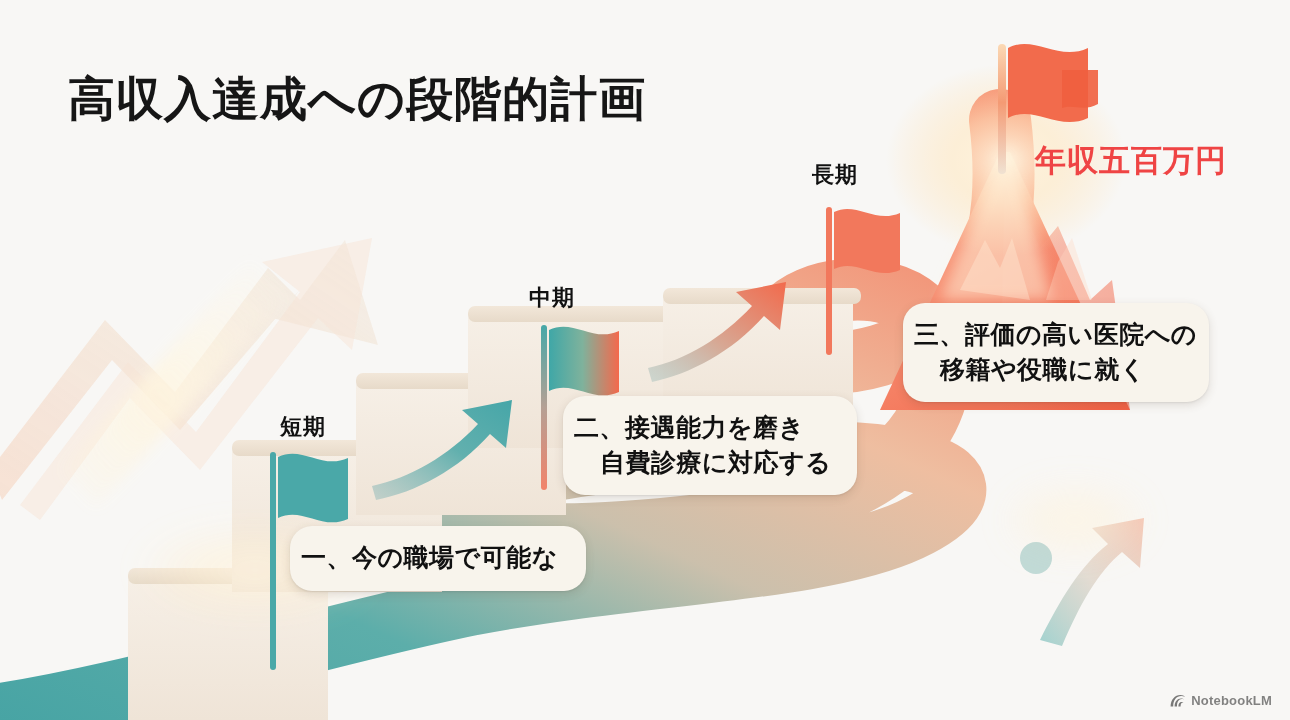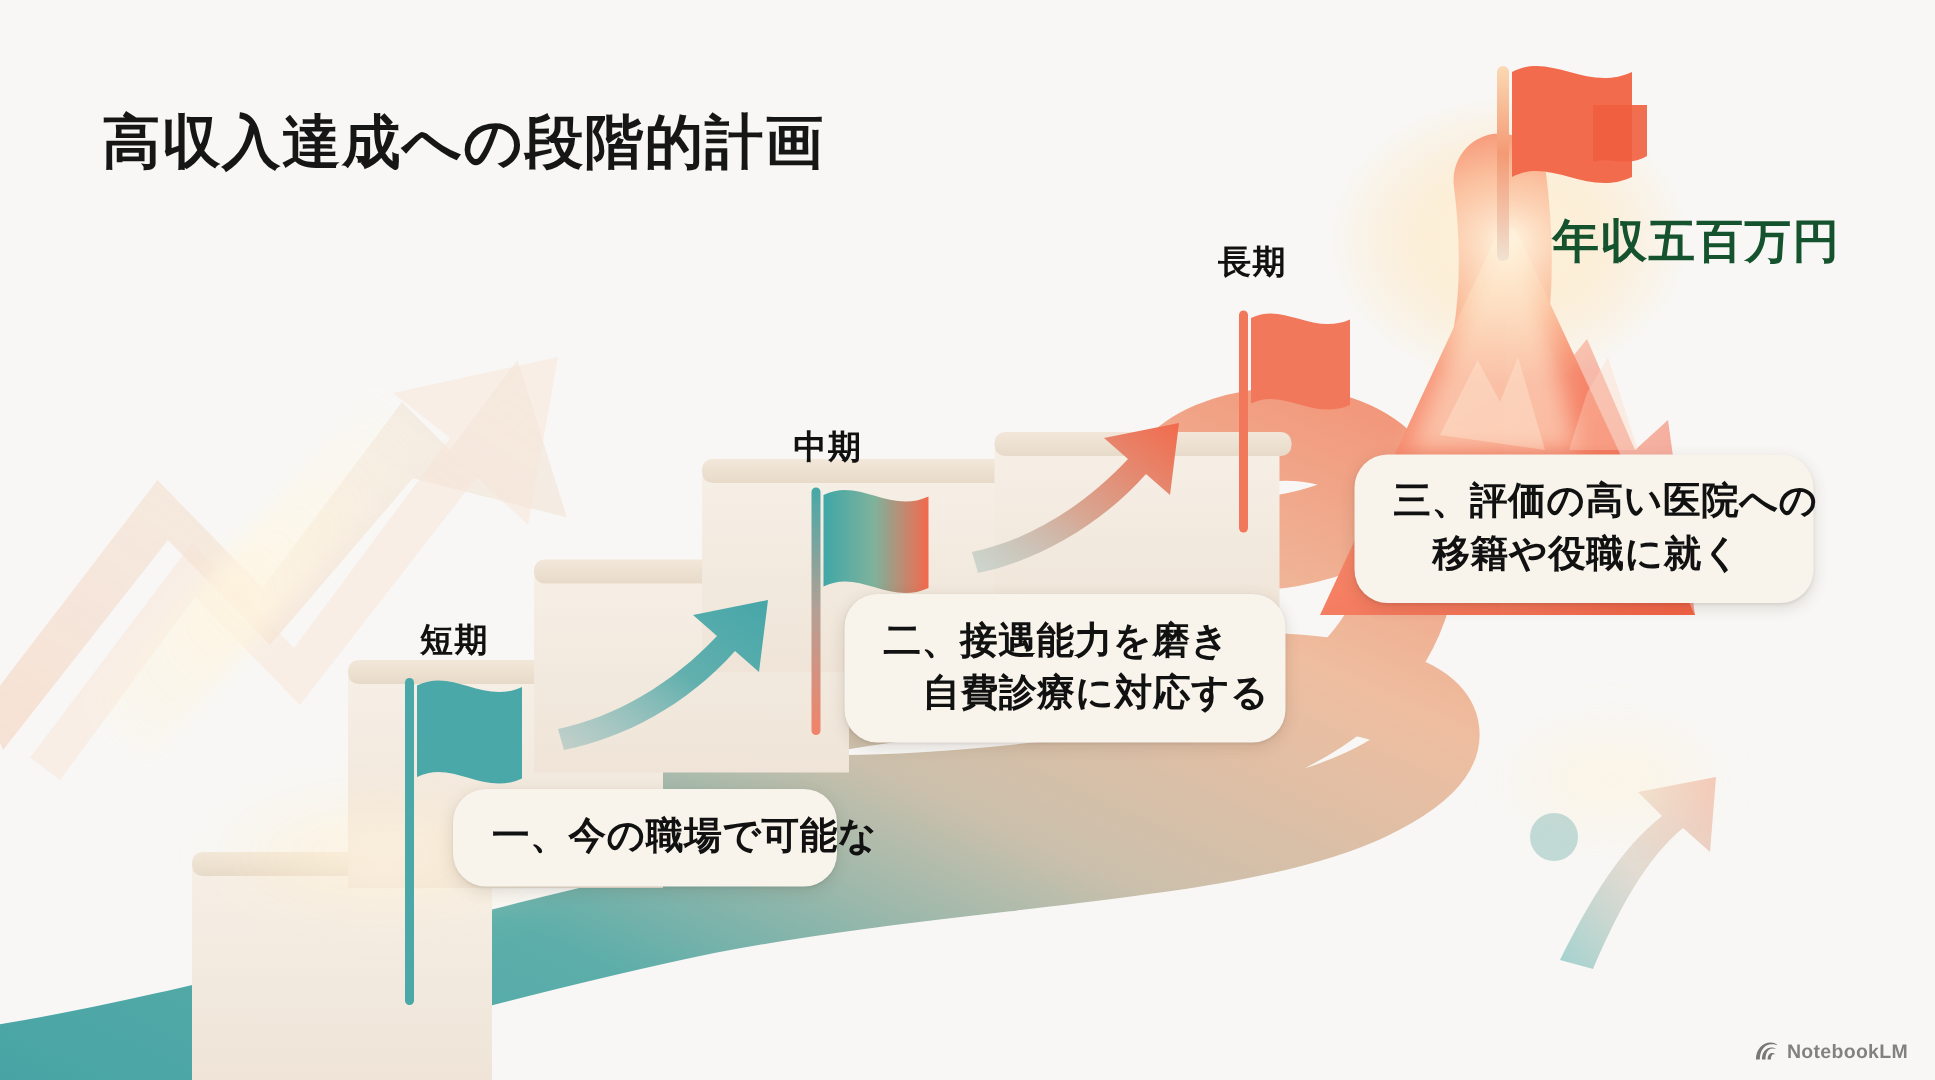--- a/index.html
+++ b/index.html
@@ -9,56 +9,56 @@
     font-family:"Liberation Sans","DejaVu Sans",sans-serif;
     position:relative;
   }
   #stage{position:absolute;inset:0;width:1290px;height:720px;}
   #bg-svg{position:absolute;left:0;top:0;width:1290px;height:720px;}
 
   
   .title{
     position:absolute;left:68px;top:68px;
     font-family:"Liberation Serif","DejaVu Serif",serif;
-    font-size:39px;font-weight:700;color:#161616;
+    font-size:47px;font-weight:700;color:#161616;
     letter-spacing:1px;white-space:nowrap;
   }
 
   
   .stage-label{
     position:absolute;
     font-size:22px;font-weight:700;color:#111;
     letter-spacing:1px;white-space:nowrap;
   }
   .stage-label.s1{left:258px;top:412px;margin-left:22px;}
   .stage-label.s2{left:529px;top:283px;}
   .stage-label.s3{left:812px;top:160px;}
 
   
   .goal-label{
     position:absolute;left:1035px;top:140px;
-    font-size:31px;font-weight:700;color:#14532d;
+    font-size:31px;font-weight:700;color:#ef4444;
     letter-spacing:1px;white-space:nowrap;
   }
 
   
   .card{
     position:absolute;
     background:#f8f4ec;
     border-radius:22px;
     box-shadow:0 3px 10px rgba(90,70,50,.16), 0 1px 2px rgba(0,0,0,.07);
-    padding:14px 26px 16px 26px;
+    padding:14px 26px 16px 11px;
     box-sizing:border-box;
   }
   .card .line{
     font-size:25px;font-weight:700;color:#111;
     line-height:1.38;white-space:nowrap;letter-spacing:.5px;
   }
   .card .line.indent{padding-left:26px;}
-  .card.c1{left:302px;top:526px;width:256px;}
+  .card.c1{left:290px;top:526px;width:296px;}
   .card.c2{left:563px;top:396px;width:294px;}
   .card.c3{left:903px;top:303px;width:306px;}
 
   
   .watermark{
     position:absolute;right:18px;bottom:12px;
     display:flex;align-items:flex-end;gap:5px;
     opacity:.62;
   }
   .watermark .wm-text{

